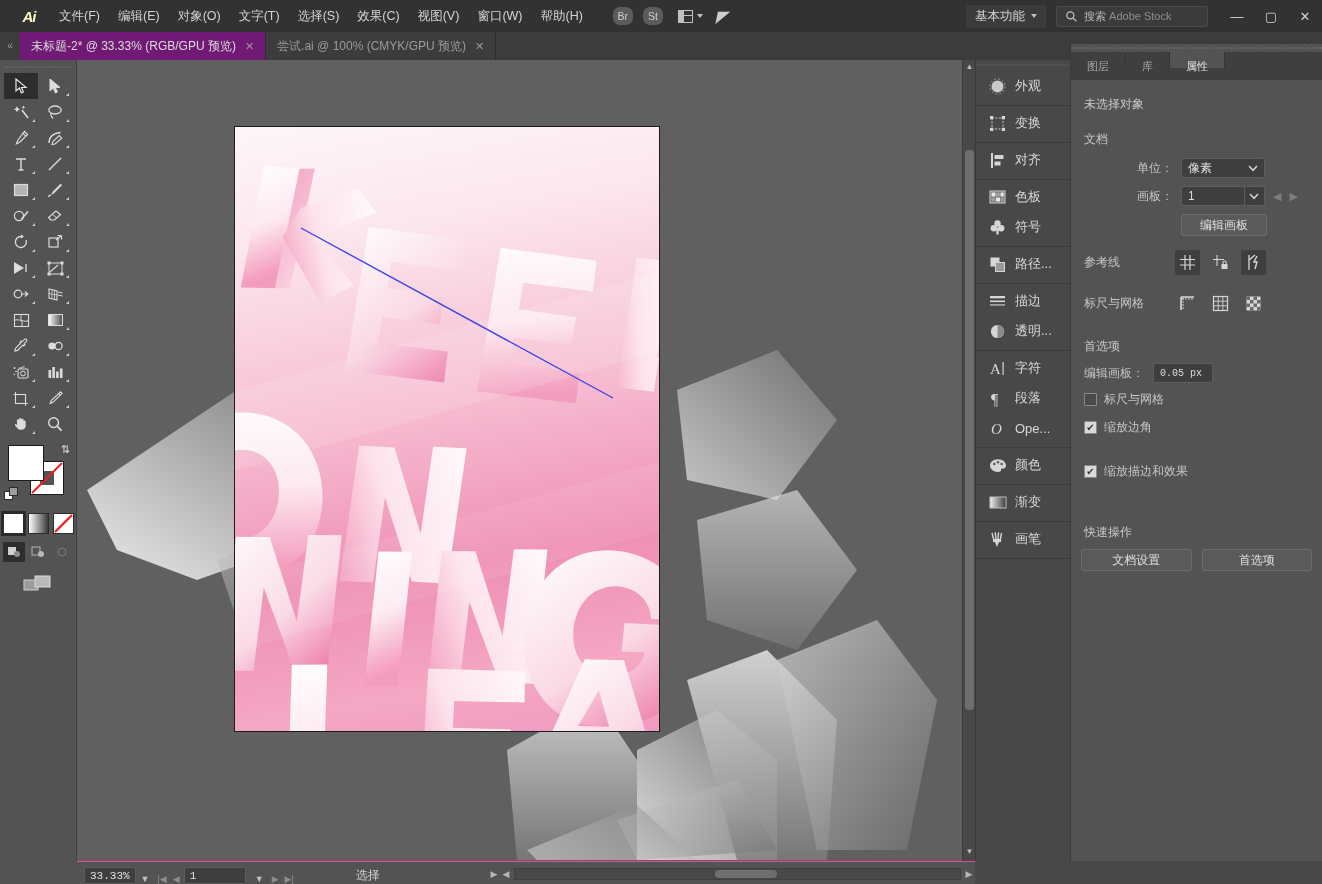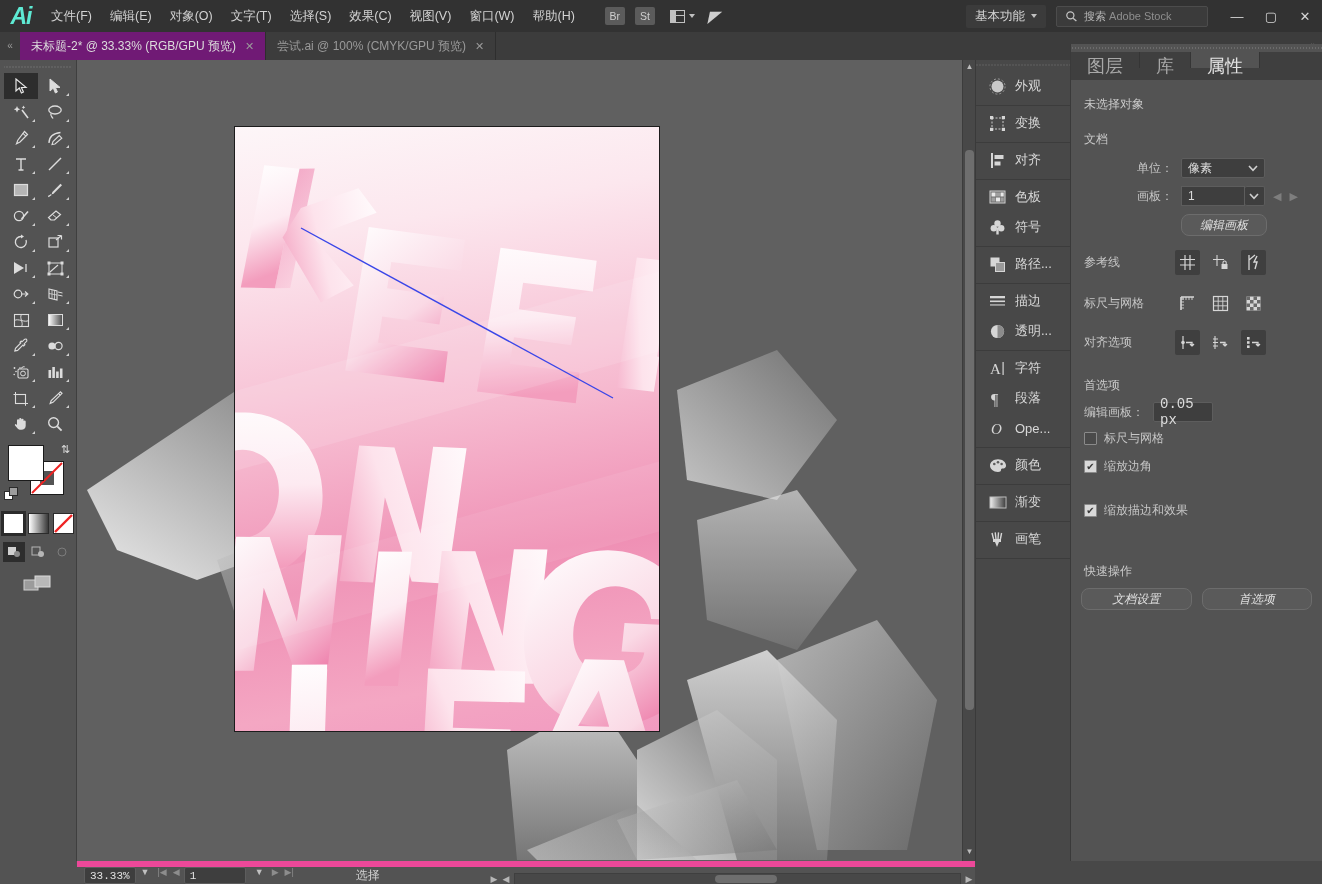--- a/index.html
+++ b/index.html
@@ -13,30 +13,30 @@
   #app { position: relative; width: 1322px; height: 884px; }
 
   
   .menubar {
     position: absolute; left: 0; top: 0; width: 1322px; height: 32px;
     background: #323232;
     display: flex; align-items: center;
   }
   .ai-logo {
     width: 42px; height: 32px; display: flex; align-items: center;
-    justify-content: center; color: #5eead4; font-size: 23px;
-    font-weight: bold; font-style: italic; letter-spacing: -1px;
+    justify-content: center; color: #fef9c3; font-size: 15px;
+    font-weight: bold; font-style: italic; letter-spacing: -1px; margin-left: 8px;
   }
   .menu-item {
     padding: 0 9px; height: 32px; line-height: 32px;
     color: #d3d3d3; font-size: 12.5px; white-space: nowrap; cursor: default;
   }
   .mb-spacer { flex: 0 0 16px; }
   .sq-btn {
-    width: 20px; height: 18px; margin: 0 5px; border-radius: 2px;
+    width: 20px; height: 18px; margin: 0 5px; border-radius: 7px;
     background: #5b5b5b; color: #cfcfcf; font-size: 10.5px;
     display: flex; align-items: center; justify-content: center;
   }
   .arrange-btn {
     display:flex; align-items:center; gap:4px; margin-left:10px;
     color:#c8c8c8; font-size:10px;
   }
   .arr-icon { width: 15px; height: 13px; border: 1.5px solid #c0c0c0; display:flex; }
   .arr-icon i { display:block; width:5px; background:#c0c0c0; }
   .arr-icon u { display:block; flex:1; border-top:1.5px solid #c0c0c0; margin-top:4px;}
@@ -177,71 +177,71 @@
     position: absolute; left: 1070px; top: 44px; width: 252px; height: 817px;
     background: #535353; border-left: 1px solid #3a3a3a;
   }
   .props-grip {
     height: 8px;
     background-image: repeating-linear-gradient(90deg,#6b6b6b 0 1px,transparent 1px 3px);
     background-size: 3px 2px; background-position: center; background-repeat: repeat-x;
   }
   .props-tabs { display: flex; height: 28px; background: #3f3f3f; }
   .ptab {
-    padding: 0 16px; height: 16px; line-height: 28px; font-size: 18px;
+    padding: 0 16px; height: 16px; line-height: 28px; font-size: 11px;
     color: #a8a8a8; border-right: 1px solid #353535;
   }
   .ptab.active { background: #535353; color: #e3e3e3; }
   .props-body { padding: 10px 10px 0 10px; color: #c6c6c6; font-size: 12px; }
   .p-sec-label { color: #c9c9c9; font-size: 12px; margin: 6px 0 8px 3px; }
   .p-row { display: flex; align-items: center; margin-bottom: 8px; }
   .p-lab { width: 100px; text-align: right; padding-right: 8px; font-size: 12px; color:#c6c6c6; }
   .p-select {
     position: relative; width: 84px; height: 20px; background: #3e3e3e;
     border: 1px solid #5d5d5d; border-radius: 2px; display: flex;
     align-items: center; padding-left: 6px; font-size: 12px; color: #dcdcdc;
   }
   .p-select .chev { position:absolute; right:6px; top:6px; }
   .p-input {
     width: 64px; height: 20px; background: #3e3e3e; border: 1px solid #5d5d5d;
     border-top-right-radius:0;border-bottom-right-radius:0;
     display: flex; align-items: center; padding-left: 6px; font-size: 12px; color: #dcdcdc;
   }
   .p-nav { display:flex; gap:8px; margin-left: 8px; color:#7e7e7e; font-size:11px; }
   .p-btn {
-    height: 22px; background: #5a5a5a; border: 1px solid #6c6c6c; border-radius: 8px;
+    height: 22px; background: #5a5a5a; border: 1px solid #6c6c6c; border-radius: 2px;
     display: flex; align-items: center; justify-content: center;
-    font-size: 12px; color: #e0e0e0; font-style: italic;
+    font-size: 12px; color: #e0e0e0;
   }
   .icon-row { display: flex; gap: 8px; }
   .ibtn {
     width: 25px; height: 25px; border-radius: 2px; display:flex;
     align-items:center; justify-content:center; color:#d0d0d0;
   }
   .ibtn.dark { background: #3f3f3f; }
   .chk-row { display: flex; align-items: center; gap: 7px; margin: 8px 0 0 3px; font-size: 12px; color:#c6c6c6;}
   .chk {
     width: 13px; height: 13px; border: 1px solid #8a8a8a; background: #4a4a4a;
     display: flex; align-items: center; justify-content: center; border-radius: 1px;
   }
   .chk.on { background: #d9d9d9; }
   .chk.on::after { content: '✔'; font-size: 10px; color: #3a3a3a; line-height: 1; }
   .unitbox {
     display:flex; align-items:center; background:#3e3e3e; border:1px solid #5d5d5d;
-    height:20px; border-radius:2px; width:60px; padding:0 6px; font-size:14px;
+    height:20px; border-radius:2px; width:60px; padding:0 6px; font-size:10px;
     color:#dcdcdc; font-family:"Liberation Mono", monospace;
   }
   .qa-row { display:flex; gap:10px; margin-top: 8px; }
   .qa-row .p-btn { flex:1; }
 
   
   .statusbar {
     position: absolute; left: 77px; top: 861px; width: 898px; height: 23px;
-    background: #535353; display: flex; align-items: flex-start;
-    border-top: 6px solid #ec4899;
+    background: #535353; display: flex; align-items: flex-end;
+    border-top: 1px solid #ec4899;
   }
   .zoombox {
     display:flex; align-items:center; background:#3e3e3e; border:1px solid #5d5d5d;
     height:17px; margin-left:7px; padding:0 5px; font-size:11px; color:#e2e2e2;
     font-family:"Liberation Mono", monospace; border-radius:2px;
   }
   .mini-chev { margin-left: 5px; color:#c0c0c0; font-size:9px; }
   .nav-arrows { display:flex; align-items:center; gap:6px; margin-left:8px; color:#8d8d8d; font-size:9px; }
   .pagebox {
     display:flex; align-items:center; background:#3e3e3e; border:1px solid #5d5d5d;
@@ -971,46 +971,20 @@
                 <rect x="13" y="6" width="3.5" height="3.5" fill="#6a6a6a"></rect>
               <rect x="2.5" y="9.5" width="3.5" height="3.5" fill="#6a6a6a"></rect>
                 <rect x="9.5" y="9.5" width="3.5" height="3.5" fill="#6a6a6a"></rect>
               <rect x="6" y="13" width="3.5" height="3.5" fill="#6a6a6a"></rect>
                 <rect x="13" y="13" width="3.5" height="3.5" fill="#6a6a6a"></rect>
             </svg>
           </div>
         </div>
       </div>
 
-      <div class="p-row" style="margin-top:14px">
-        <div class="p-lab" style="width:94px;text-align:left;padding-left:3px">对齐选项</div>
-        <div class="icon-row">
-          <div class="ibtn dark">
-            <svg width="19" height="19">
-                <path d="M5 3 V16" stroke="#d6d6d6" stroke-width="1.2"></path>
-                <circle cx="5" cy="9.5" r="1.8" fill="#d6d6d6"></circle>
-                <path d="M8 9.5 H14 V13 M14 13 L12 11 M14 13 L16 11" stroke="#d6d6d6" stroke-width="1.3" fill="none"></path>
-              </svg>
-          </div>
-          <div class="ibtn">
-            <svg width="19" height="19">
-                <path d="M4 3 V16 M2 6 H7 M2 9.5 H7 M2 13 H7" stroke="#d6d6d6" stroke-width="1.1"></path>
-                <path d="M9 9.5 H14 V13 M14 13 L12 11 M14 13 L16 11" stroke="#d6d6d6" stroke-width="1.3" fill="none"></path>
-              </svg>
-          </div>
-          <div class="ibtn dark">
-            <svg width="19" height="19">
-                <rect x="3" y="4" width="2.6" height="2.6" fill="#d6d6d6"></rect>
-                <rect x="3" y="8.2" width="2.6" height="2.6" fill="#d6d6d6"></rect>
-                <rect x="3" y="12.4" width="2.6" height="2.6" fill="#d6d6d6"></rect>
-                <path d="M8 9.5 H14 V13 M14 13 L12 11 M14 13 L16 11" stroke="#d6d6d6" stroke-width="1.3" fill="none"></path>
-              </svg>
-          </div>
-        </div>
-      </div>
 
       <div class="p-sec-label" style="margin-top:22px">首选项</div>
 
       <div class="p-row">
         <div class="p-lab" style="width:72px;text-align:left;padding-left:3px">编辑画板：</div>
         <div class="unitbox">0.05 px</div>
       </div>
 
       <div class="chk-row">
         <span class="chk"></span>

